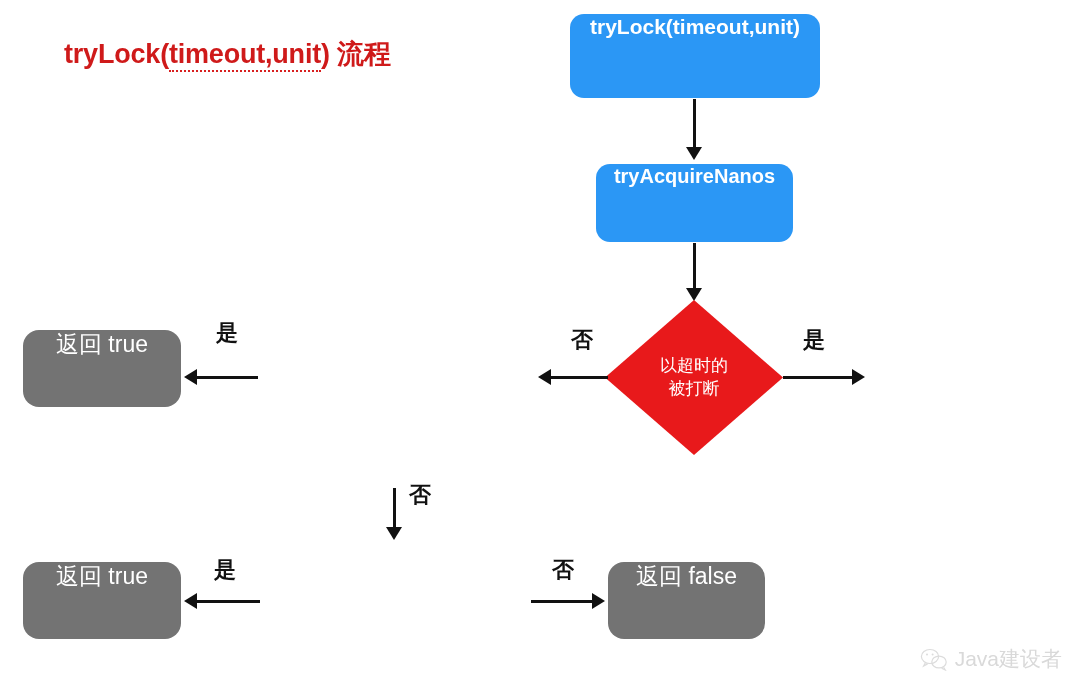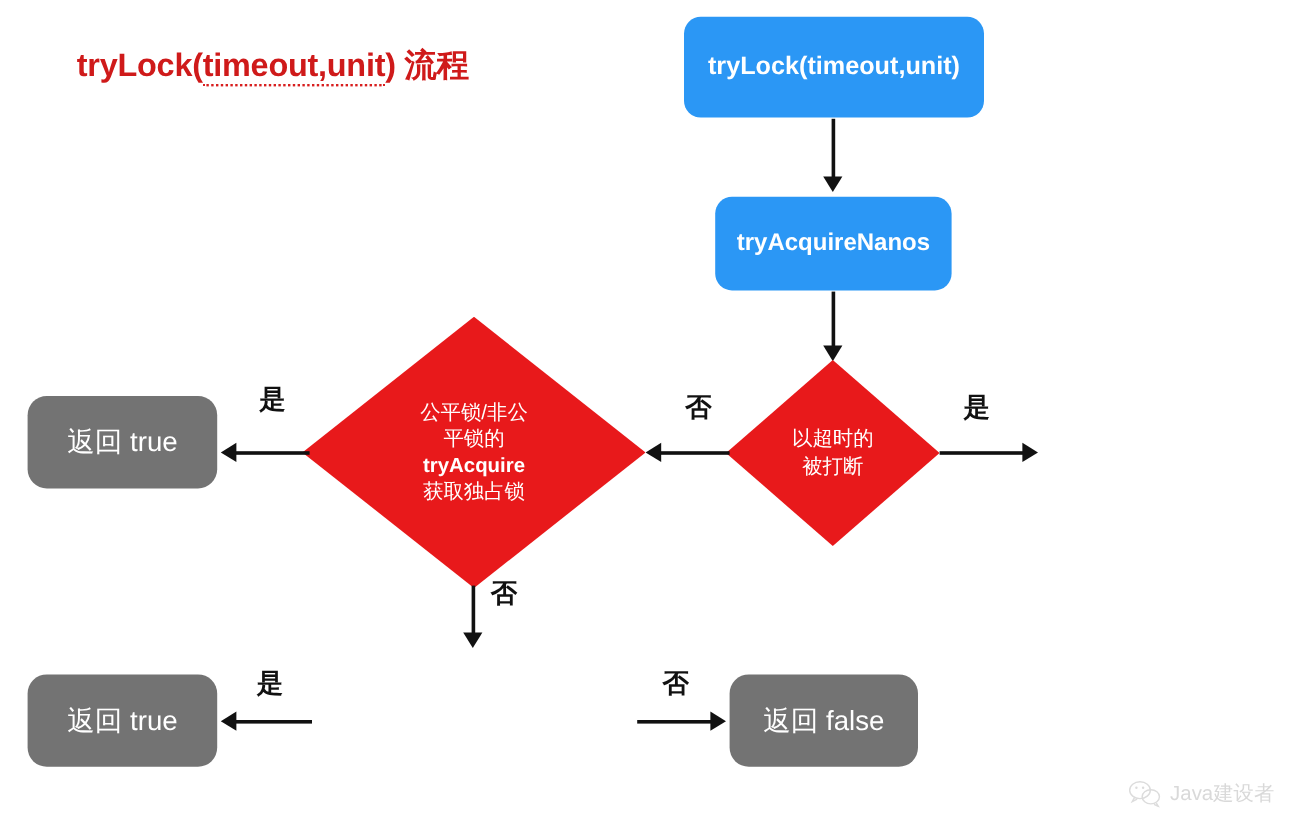--- a/index.html
+++ b/index.html
@@ -33,21 +33,21 @@
   .title .spellwrap {
     border-bottom: 2px dotted #d81f1f;
     padding-bottom: 1px;
   }
 
   
   .node {
     position: absolute;
     box-sizing: border-box;
     display: flex;
-    align-items: center;
+    align-items: flex-start;
     justify-content: center;
     text-align: center;
     color: #ffffff;
     line-height: 1.28;
   }
   .node.blue {
     background: #2b97f5;
     border-radius: 14px;
     font-weight: bold;
   }
@@ -119,21 +119,21 @@
 
   
   .watermark {
     position: absolute;
     right: 18px;
     bottom: 22px;
     display: flex;
     align-items: center;
     gap: 7px;
     color: #d9d9d9;
-    font-size: 17px;
+    font-size: 21px;
     user-select: none;
   }
   .watermark svg { display: block; }
 </style>
 </head>
 <body>
 
 <div id="canvas">
 
   <div class="title">
@@ -166,29 +166,20 @@
 
   <div class="line-h" style="left:783px; top:376px; width:72px;"></div>
   <div class="arrow right" style="left:852px; top:369px;"></div>
   <div class="edge-label" style="left:803px; top:325px;">是</div>
 
 
   <div class="line-h" style="left:550px; top:376px; width:58px;"></div>
   <div class="arrow left" style="left:538px; top:369px;"></div>
   <div class="edge-label" style="left:571px; top:325px;">否</div>
 
-  <div class="diamond" style="left:252px; top:264px; width:286px; height:226px;">
-    <div class="shape"></div>
-    <div class="dlabel" style="font-size:17px;">
-      <span>公平锁/非公</span>
-      <span>平锁的</span>
-      <span class="b">tryAcquire</span>
-      <span>获取独占锁</span>
-    </div>
-  </div>
 
   <div class="line-h" style="left:196px; top:376px; width:62px;"></div>
   <div class="arrow left" style="left:184px; top:369px;"></div>
   <div class="edge-label" style="left:216px; top:318px;">是</div>
 
   <div class="node black" style="left:23px; top:330px; width:158px; height:77px; font-size:23px;">
     <span>返回 true</span>
   </div>
 
   <div class="line-v" style="left:393px; top:488px; height:42px;"></div>

